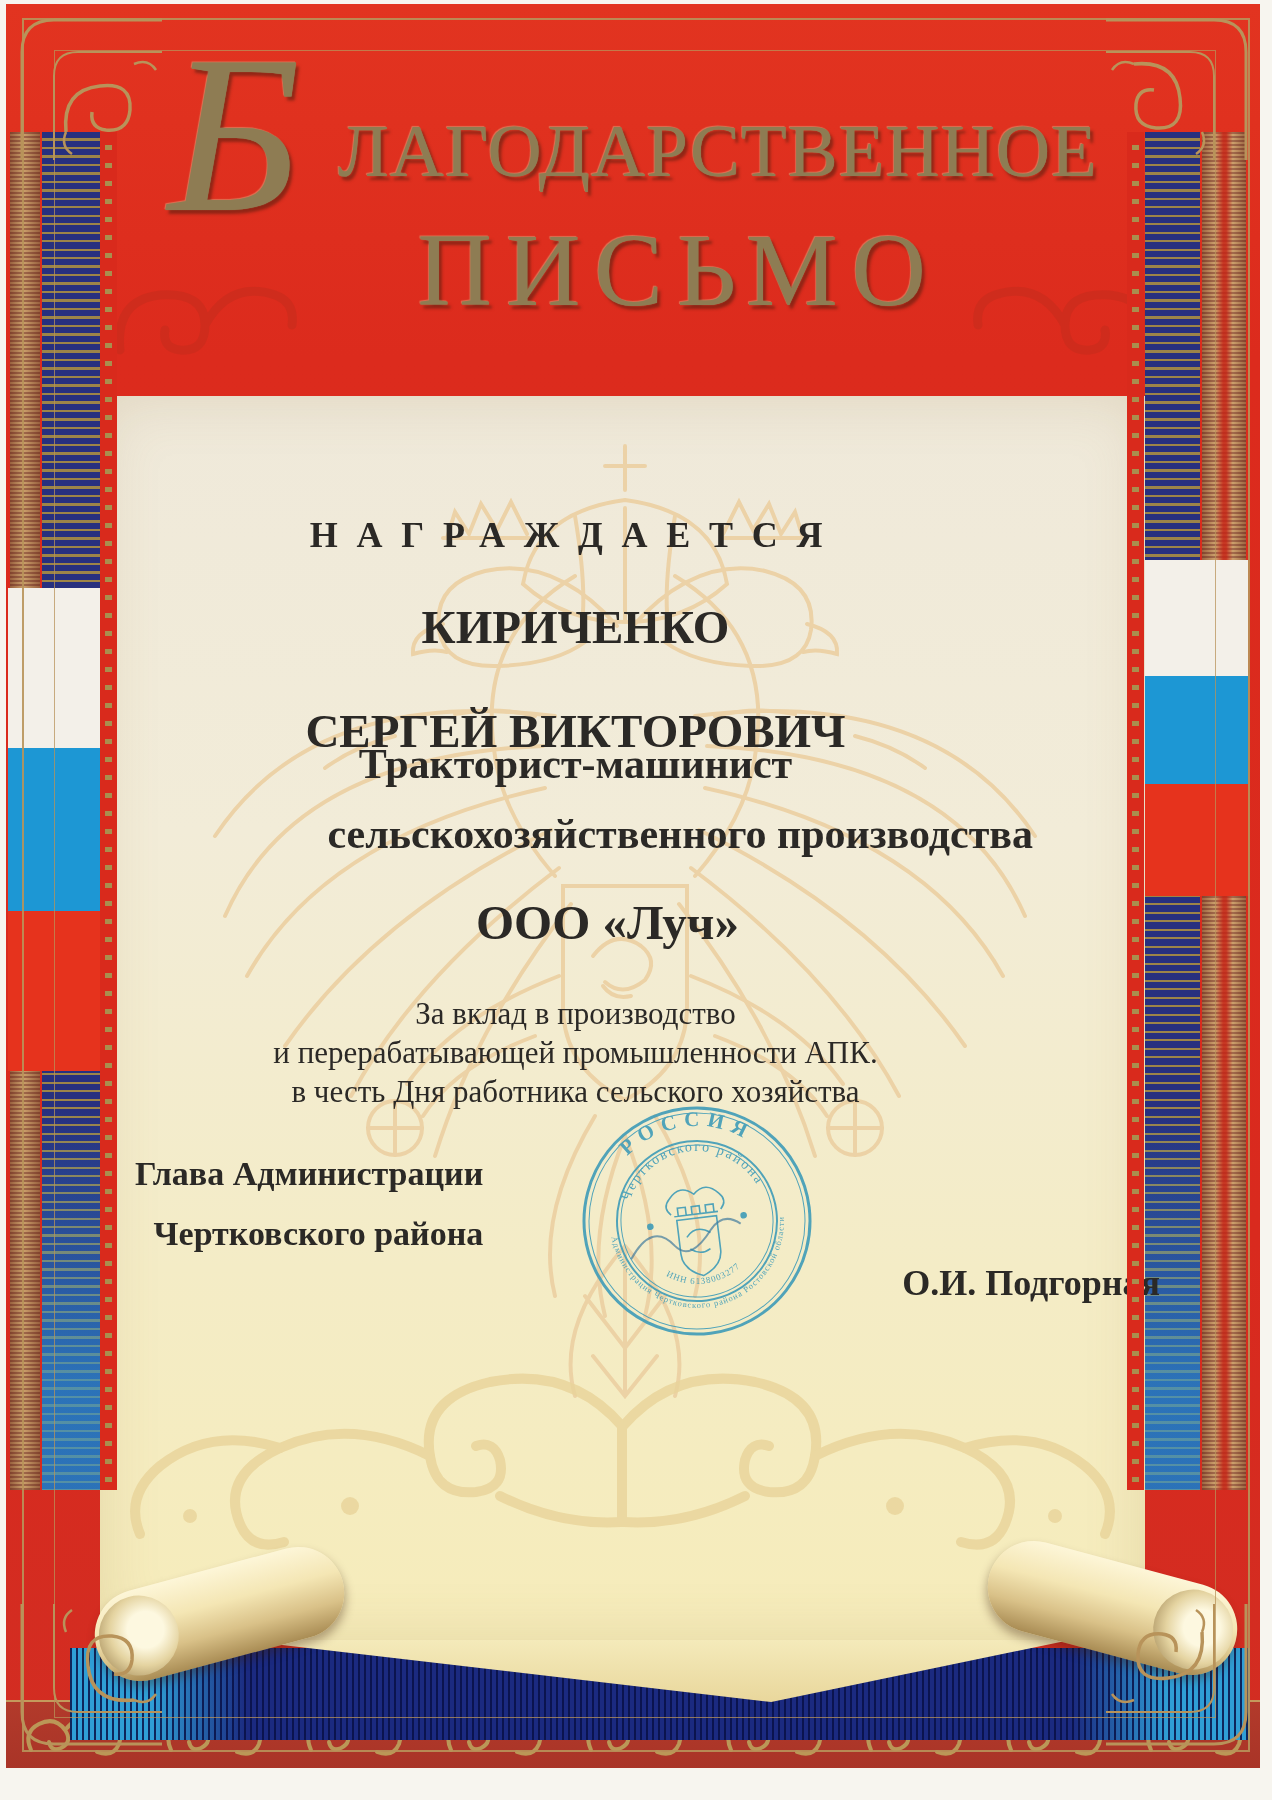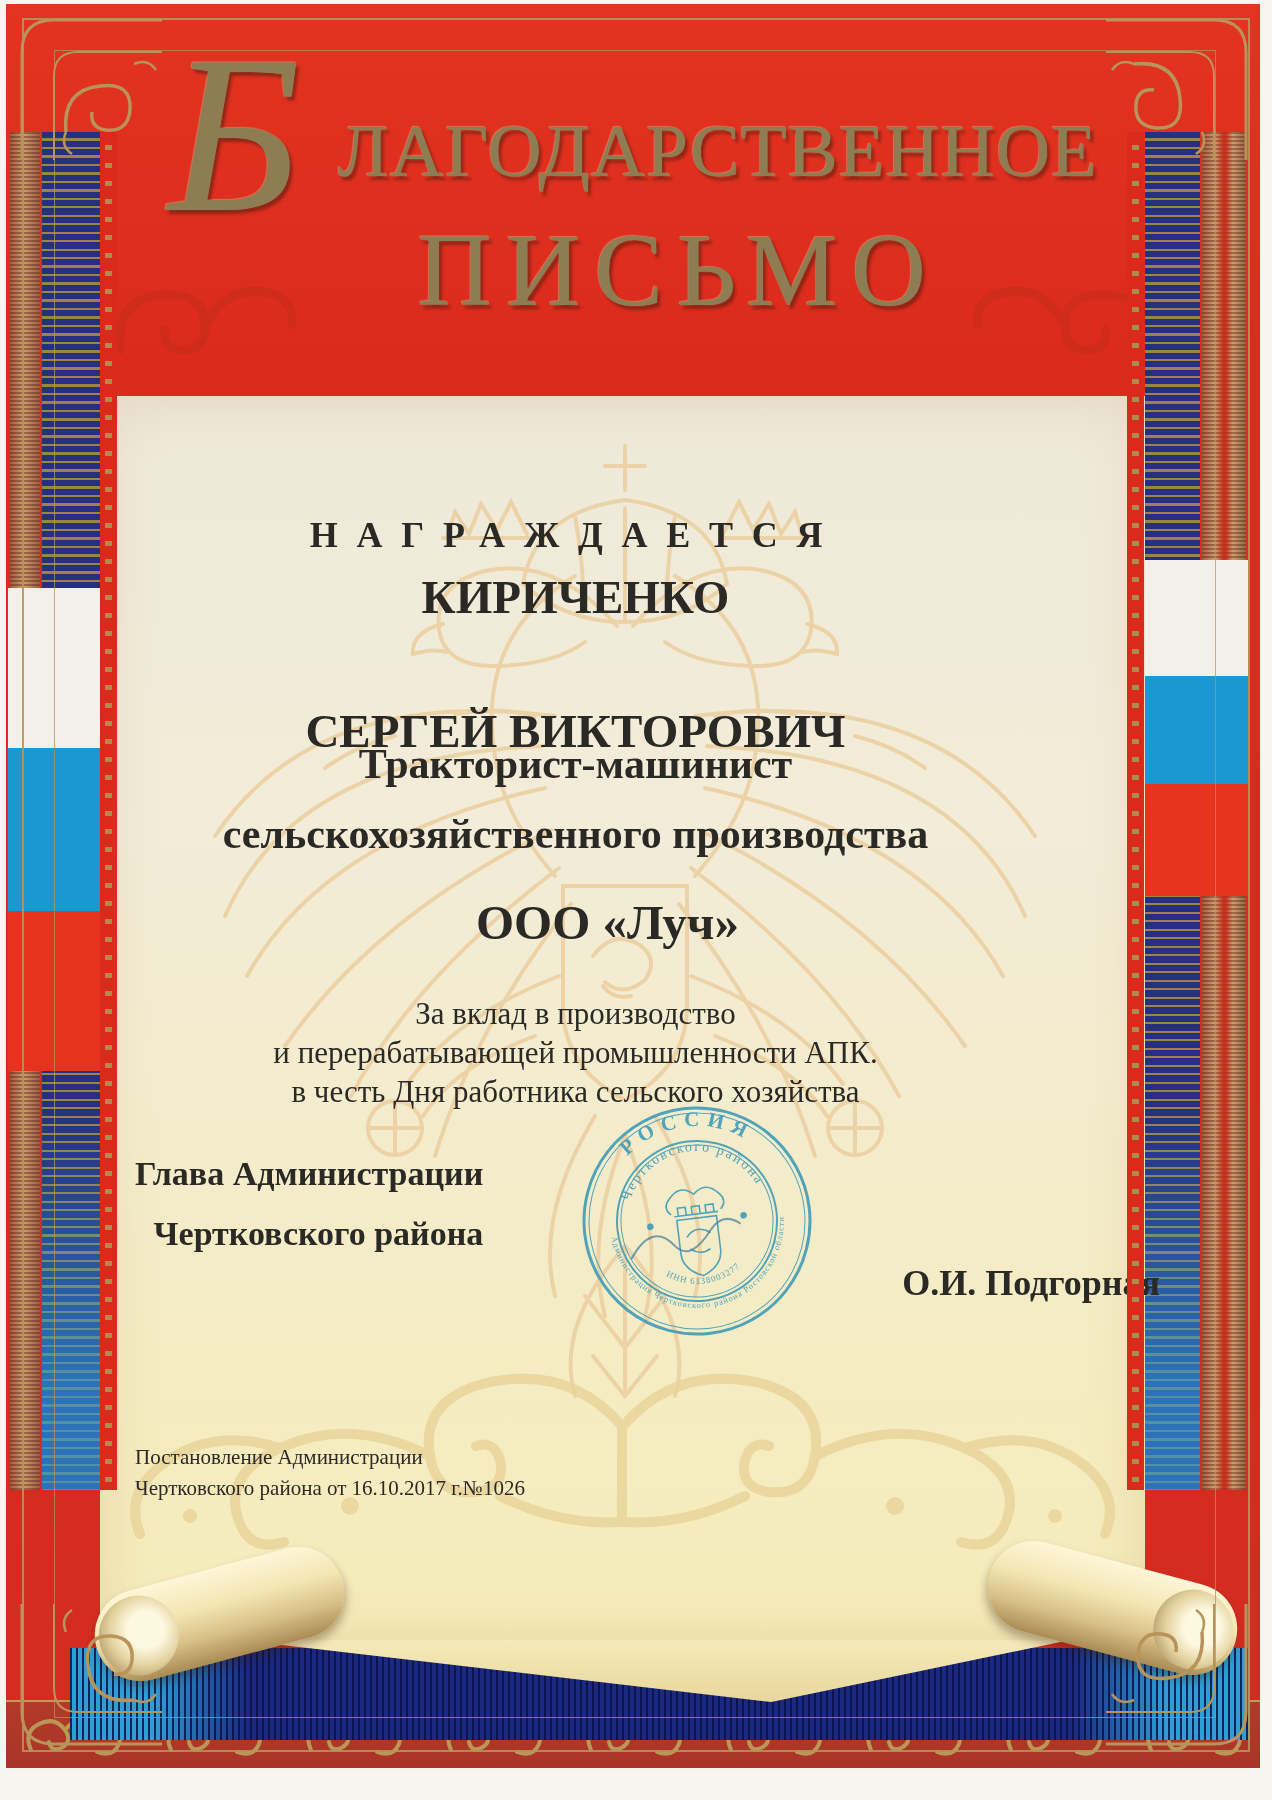--- a/index.html
+++ b/index.html
@@ -70,24 +70,24 @@
   #curl-l{left:92px;top:1568px;width:255px;transform:rotate(-15deg);}
   #curl-r{left:985px;top:1562px;width:255px;transform:rotate(15deg);}
   .curl .roll{position:absolute;top:6px;width:80px;height:80px;border-radius:50%;
      background:radial-gradient(circle at 60% 45%,#fdf8e0 0 28%,#e4d3a0 55%,#8f7443 100%);}
   #curl-l .roll{left:4px;} #curl-r .roll{right:4px;}
   .eagle{position:absolute;left:55px;top:20px;opacity:.9;}
   .flourish{position:absolute;left:0px;top:960px;opacity:.8;}
   
   .cert-text{position:absolute;left:18px;top:0;width:915px;text-align:center;color:#2b2926;}
   .award-label{position:absolute;top:118px;width:100%;font-size:36px;font-weight:bold;letter-spacing:.52em;}
-  .name1{position:absolute;top:174px;width:100%;font-size:47px;font-weight:bold;}
+  .name1{position:absolute;top:204px;width:100%;font-size:47px;font-weight:bold;}
   .name2{position:absolute;top:268px;width:100%;font-size:47px;font-weight:bold;margin-top:40px;}
   .pos1{position:absolute;top:344px;width:100%;font-size:42px;font-weight:bold;}
-  .pos2{position:absolute;top:414px;width:100%;font-size:42px;font-weight:bold;}
+  .pos2{position:absolute;top:414px;width:100%;font-size:42px;font-weight:bold;text-align:right;}
   .org{position:absolute;top:498px;width:100%;font-size:49px;font-weight:bold;margin-left:32px;}
   .citation{position:absolute;top:598px;width:100%;font-size:31px;line-height:39px;text-align:center;}
   .signer{position:absolute;left:35px;top:748px;font-size:34px;font-weight:bold;line-height:60px;color:#2b2926;text-align:right;}
   .signer-name{position:absolute;left:640px;top:866px;width:420px;text-align:right;font-size:36px;font-weight:bold;color:#2b2926;}
   .decree{position:absolute;left:35px;top:1046px;font-size:21px;line-height:31px;color:#2b2926;text-align:left;}
   .stamp{position:absolute;left:472px;top:700px;transform:rotate(-7deg);opacity:.9;}
   .white-strip{position:absolute;left:0;top:1768px;width:1272px;height:32px;background:#f7f5ef;z-index:20;}
 </style>
 </head>
 <body>
@@ -191,24 +191,20 @@
         <div>в честь Дня работника сельского хозяйства</div>
       </div>
     </div>
 
     <div class="signer">
       <div>Глава Администрации</div>
       <div>Чертковского района</div>
     </div>
     <div class="signer-name">О.И. Подгорная</div>
 
-    <div class="decree">
-      <div>Постановление  Администрации</div>
-      <div>Чертковского района от 16.10.2017 г.№1026</div>
-    </div>
 
     <svg class="stamp" width="250" height="250" viewBox="0 0 250 250">
       <defs>
         <path id="arc-top" d="M30,125 A95,95 0 0 1 220,125"></path>
         <path id="arc-top2" d="M55,125 A70,70 0 0 1 195,125"></path>
         <path id="arc-bot" d="M38,125 A87,87 0 0 0 212,125"></path>
         <path id="arc-bot2" d="M62,125 A63,63 0 0 0 188,125"></path>
       </defs>
       <g stroke="#3f9cb8" fill="none">
         <circle cx="125" cy="125" r="113" stroke-width="3"></circle>

